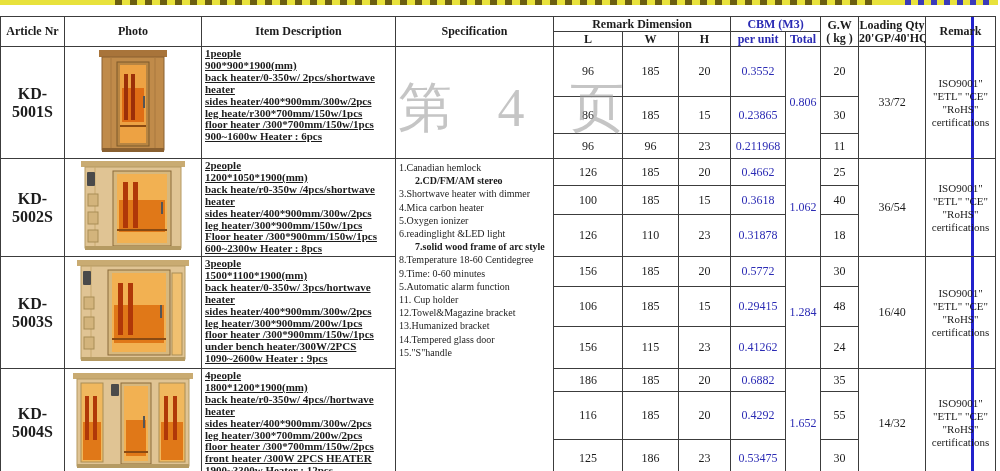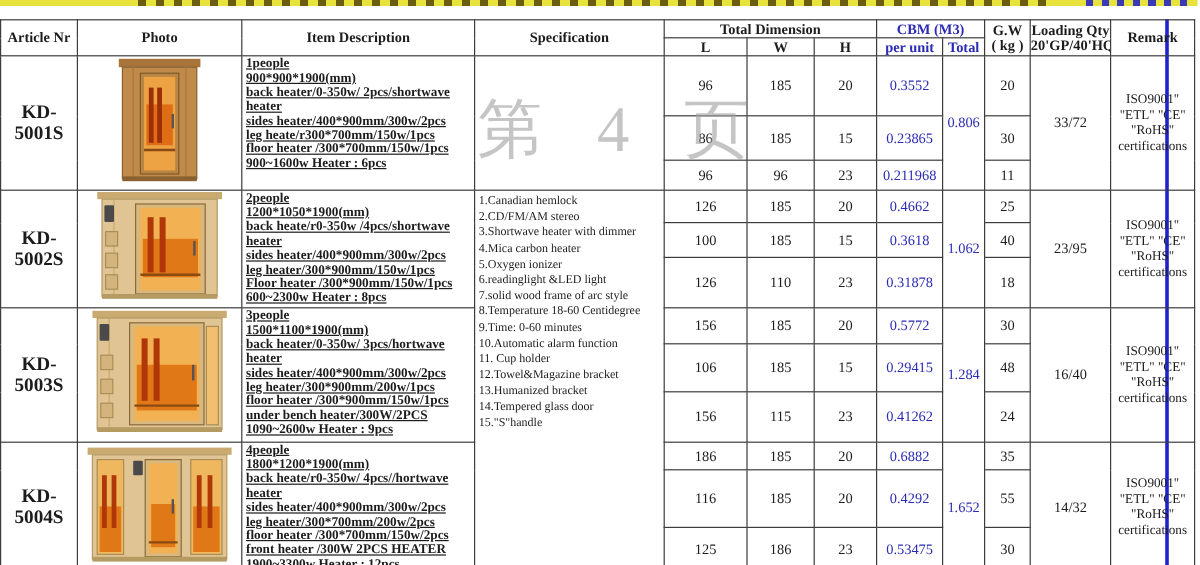--- a/index.html
+++ b/index.html
@@ -21,21 +21,21 @@
   table{border-collapse:collapse;table-layout:fixed;width:995px;}
   td,th{border:1px solid #3c3c3c;padding:0;vertical-align:middle;overflow:hidden;font-weight:normal;}
   th{font-weight:bold;font-size:12px;text-align:center;line-height:13px;}
   .blue{color:var(--accent);margin-top:32px;}
   .num{font-size:12px;text-align:center;}
   .article{font-size:16px;font-weight:bold;text-align:center;}
   .desc{vertical-align:top;}
   .desc .lines{padding:1px 2px 0 3px;font-size:11px;font-weight:bold;line-height:11.9px;text-align:left;text-decoration:underline;}
   .spec{vertical-align:top;}
   .spec .lines{padding:2px 1px 0 3px;font-size:10px;line-height:13.2px;text-align:left;}
-  .spec .lines .bold{font-weight:normal;}
+  .spec .lines .bold{font-weight:bold;margin-left:16px;}
   .remark{font-size:11px;text-align:center;line-height:13px;}
   .photo-cell{text-align:center;vertical-align:middle;background:#fff;}
   .wm{position:absolute;left:398px;top:72px;font-size:54px;letter-spacing:16px;color:var(--watermark);opacity:.62;white-space:nowrap;pointer-events:none;z-index:5;font-family:"Liberation Serif","DejaVu Serif",serif;}
 </style>
 </head>
 <body>
 
 <div class="sheet">
 
   <div class="yellow-strip">
@@ -61,21 +61,21 @@
           <col style="width:67px">
           <col style="width:70px">
     </colgroup>
 
     <tbody>
           <tr style="height:15px">
       <th rowspan="2">Article Nr</th>
       <th rowspan="2">Photo</th>
       <th rowspan="2">Item Description</th>
       <th rowspan="2">Specification</th>
-      <th colspan="3">Total Dimension</th>
+      <th colspan="3">Remark Dimension</th>
       <th colspan="2" class="blue">CBM (M3)</th>
       <th rowspan="2">
         <div>G.W</div>
         <div>( kg )</div>
       </th>
       <th rowspan="2">
         <div>Loading Qty</div>
         <div>20'GP/40'HQ</div>
       </th>
       <th rowspan="2">Remark</th>
@@ -185,35 +185,35 @@
         <div class="lines">
           <div>1.Canadian hemlock</div>
           <div class="bold">2.CD/FM/AM stereo</div>
           <div>3.Shortwave heater with dimmer</div>
           <div>4.Mica carbon heater</div>
           <div>5.Oxygen ionizer</div>
           <div>6.readinglight &amp;LED light</div>
           <div class="bold">7.solid wood frame of arc style</div>
           <div>8.Temperature 18-60 Centidegree</div>
           <div>9.Time: 0-60 minutes</div>
-          <div>10.Automatic alarm function</div>
+          <div>5.Automatic alarm function</div>
           <div>11. Cup holder</div>
           <div>12.Towel&amp;Magazine  bracket</div>
           <div>13.Humanized bracket</div>
           <div>14.Tempered glass door</div>
           <div>15."S"handle</div>
         </div>
       </td>
       <td class="num">126</td>
       <td class="num">185</td>
       <td class="num">20</td>
       <td class="num blue">0.4662</td>
       <td rowspan="3" class="num blue">1.062</td>
       <td class="num">25</td>
-      <td rowspan="3" class="num">23/95</td>
+      <td rowspan="3" class="num">36/54</td>
       <td rowspan="3" class="remark">
         <div>ISO9001"</div>
         <div>"ETL" "CE"</div>
         <div>"RoHS"</div>
         <div>certifications</div>
       </td>
     </tr>
     <tr style="height:29px">
       <td class="num">100</td>
       <td class="num">185</td>

